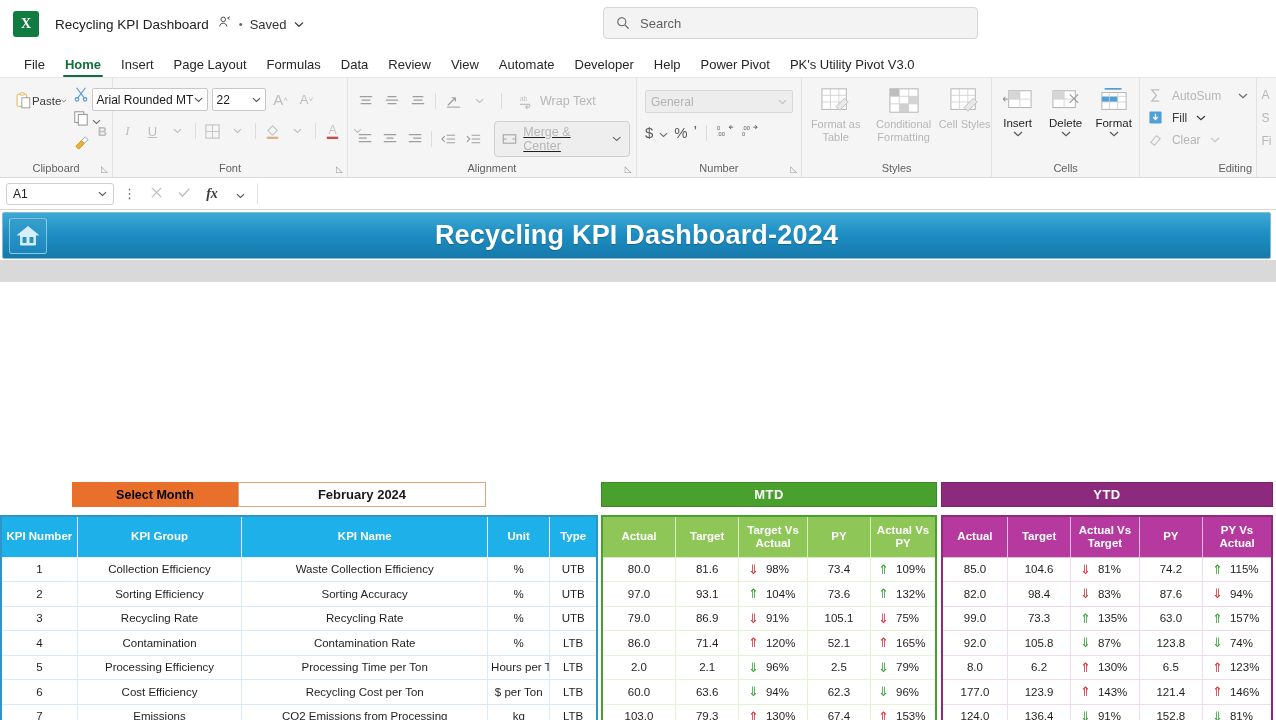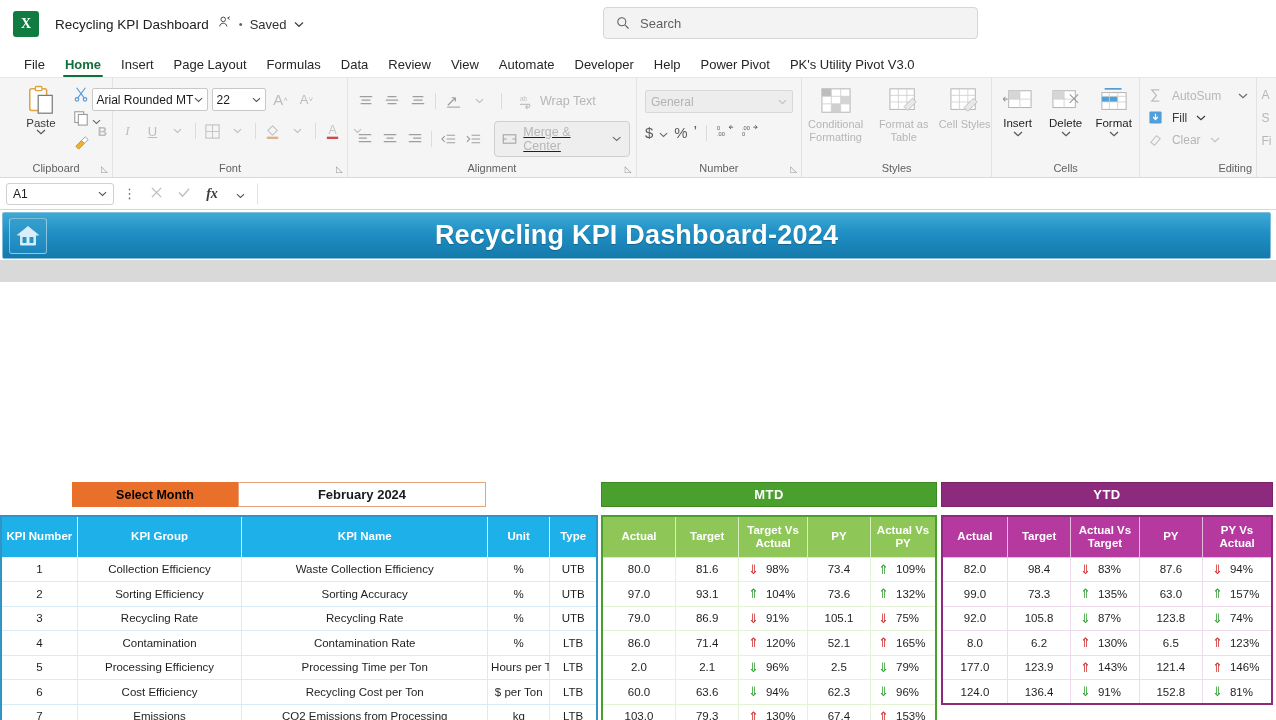--- a/index.html
+++ b/index.html
@@ -55,21 +55,21 @@
   .rgroup + .rgroup{ border-left:1px solid #e2e2e2; }
   .glabel{ position:absolute; bottom:3px; left:0; right:0; text-align:center;
            font-size:11px; color:#616161; }
   .gdialog{ position:absolute; bottom:3px; right:4px; font-size:9px; color:#9a9a9a;}
   .gbody{ display:flex; align-items:flex-start; height:72px; }
 
   .dim{ color:#b6b6b6; }
   .lbl{ font-size:11.5px; color:#3b3b3b; }
 
   
-  .paste-btn{ width:52px; display:flex; flex-direction:column; align-items:center; padding-top:3px;}
+  .paste-btn{ width:52px; display:flex; flex-direction:row; align-items:center; padding-top:3px;}
   .clip-icons{ display:flex; flex-direction:column; gap:4px; padding-top:4px; align-items:flex-start;}
 
   
   .fontrow{ display:flex; align-items:center; gap:4px; }
   .fname{ width:116px; height:23px; border:1px solid #c8c8c8; background:#fff; border-radius:2px;
           font-size:12px; display:flex; align-items:center; padding:0 4px; justify-content:space-between; color:#1b1b1b;}
   .fsize{ width:54px; height:23px; border:1px solid #c8c8c8; background:#fff; border-radius:2px;
           font-size:12px; display:flex; align-items:center; padding:0 4px; justify-content:space-between;color:#1b1b1b;}
   .fontrow2{ display:flex; align-items:center; gap:3px; margin-top:9px; }
   .fbtn{ width:22px;height:22px; display:flex;align-items:center;justify-content:center;
@@ -450,35 +450,35 @@
       </div>
     </div>
     <div class="glabel">Number</div>
     <div class="gdialog">◺</div>
   </div>
 
   <div class="rgroup" style="width:190px;">
     <div class="gbody" style="gap:2px; padding-top:2px;">
       <div class="bigbtn">
         <svg width="34" height="30" viewBox="0 0 36 32">
+            <rect x="3" y="3" width="26" height="22" fill="#fff" stroke="#bdbdbd" stroke-width="1.2"></rect>
+            <path d="M3 10h26M3 17h26M12 3v22M21 3v22" stroke="#d0d0d0" stroke-width=".9"></path>
+            <path d="M18 22l9-9 4 4-9 9z" fill="#e8e8e8" stroke="#bdbdbd" stroke-width="1"></path>
+          </svg>
+        <div class="cap dim">Format as Table</div>
+      </div>
+      <div class="bigbtn">
+        <svg width="34" height="30" viewBox="0 0 36 32">
             <rect x="3" y="3" width="30" height="25" fill="#fff" stroke="#bdbdbd" stroke-width="1.2"></rect>
             <rect x="3" y="3" width="10" height="8" fill="#bdbdbd"></rect>
             <rect x="23" y="11" width="10" height="8" fill="#d4d4d4"></rect>
             <rect x="13" y="19" width="10" height="9" fill="#cfcfcf"></rect>
             <path d="M3 11h30M3 19h30M13 3v25M23 3v25" stroke="#d0d0d0" stroke-width=".9"></path>
           </svg>
         <div class="cap dim">Conditional Formatting</div>
-      </div>
-      <div class="bigbtn">
-        <svg width="34" height="30" viewBox="0 0 36 32">
-            <rect x="3" y="3" width="26" height="22" fill="#fff" stroke="#bdbdbd" stroke-width="1.2"></rect>
-            <path d="M3 10h26M3 17h26M12 3v22M21 3v22" stroke="#d0d0d0" stroke-width=".9"></path>
-            <path d="M18 22l9-9 4 4-9 9z" fill="#e8e8e8" stroke="#bdbdbd" stroke-width="1"></path>
-          </svg>
-        <div class="cap dim">Format as Table</div>
       </div>
       <div class="bigbtn" style="width:52px;">
         <svg width="34" height="30" viewBox="0 0 36 32">
             <rect x="3" y="3" width="26" height="22" fill="#fff" stroke="#bdbdbd" stroke-width="1.2"></rect>
             <path d="M3 10h26M3 17h26M12 3v22M21 3v22" stroke="#d0d0d0" stroke-width=".9"></path>
             <path d="M17 23l10-10 4 4-10 10z" fill="#e8e8e8" stroke="#bdbdbd" stroke-width="1"></path>
           </svg>
         <div class="cap dim">Cell Styles</div>
       </div>
     </div>
@@ -833,20 +833,37 @@
         <tr>
       <th>Actual</th>
       <th>Target</th>
       <th>Actual Vs Target</th>
       <th>PY</th>
       <th>PY Vs Actual</th>
     </tr>
       </thead>
     <tbody id="ytd-body">
         <tr>
+          <td>85.0</td>
+          <td>104.6</td>
+          <td>
+            <div class="cmp">
+              <span class="arrow down" style="color:#d03030">⇓</span>
+              <span class="pct">81%</span>
+            </div>
+          </td>
+          <td>74.2</td>
+          <td>
+            <div class="cmp">
+              <span class="arrow up" style="color:#35a035">⇑</span>
+              <span class="pct">115%</span>
+            </div>
+          </td>
+        </tr>
+        <tr>
           <td>82.0</td>
           <td>98.4</td>
           <td>
             <div class="cmp">
               <span class="arrow down" style="color:#d03030">⇓</span>
               <span class="pct">83%</span>
             </div>
           </td>
           <td>87.6</td>
           <td>

